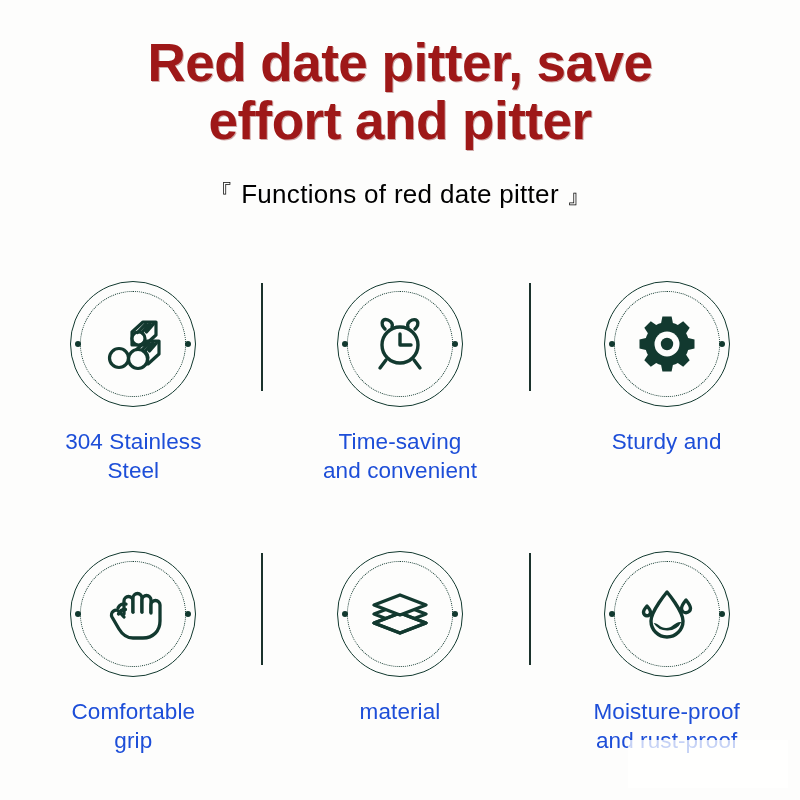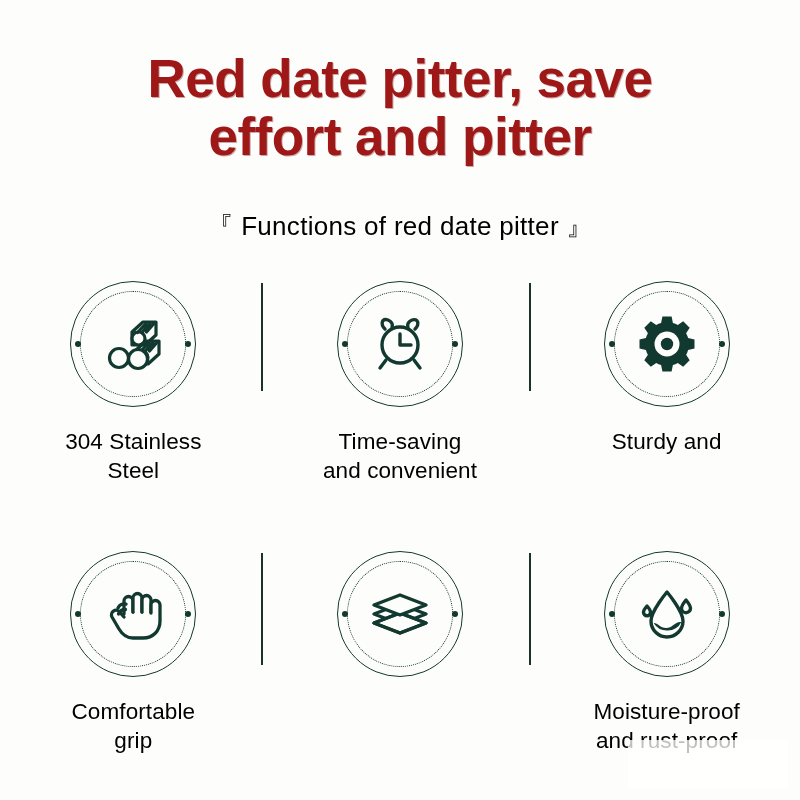--- a/index.html
+++ b/index.html
@@ -29,21 +29,21 @@
     left: 0;
     width: 800px;
     text-align: center;
   }
   .title {
     color: #9e1818;
     font-weight: bold;
     font-size: 53px;
     line-height: 1.10;
     letter-spacing: -0.5px;
-    margin: 16px;
+    margin: 0;
     padding: 0 60px;
     text-shadow: 1px 1px 0 rgba(120,12,12,0.35);
   }
   .title .line {
     display: block;
   }
   .subtitle {
     margin: 0;
     padding-top: 26px;
     color: #000000;
@@ -102,21 +102,21 @@
   .badge .side-dot.right { right: 4px; }
 
   .badge svg {
     position: relative;
     display: block;
   }
 
   .caption {
     margin-top: 20px;
     text-align: center;
-    color: #000000;
+    color: #1d4ed8;
     font-size: 22.5px;
     line-height: 1.30;
     letter-spacing: 0.1px;
   }
   .caption .cline { display: block; }
 
   
   .divider {
     position: absolute;
     width: 1.6px;
@@ -259,20 +259,21 @@
             <path d="M32 39 L6 29 L32 19 L58 29 Z"></path>
             <path d="M32 48 L6 38 L32 28 L58 38 Z"></path>
             <path d="M32 48 L6 38 L32 28 L58 38 Z" fill="none"></path>
           </g>
           <g stroke="#12392f" stroke-width="3.4" stroke-linejoin="round" stroke-linecap="round" fill="#fdfdfc">
             <path d="M32 30 L6 20 L32 10 L58 20 Z"></path>
           </g>
         </svg>
       </div>
       <div class="caption">
+        <span class="cline">material</span>
       </div>
     </div>
 
     <div class="cell">
       <div class="badge">
         <span class="dotted-ring"></span>
         <span class="side-dot left"></span>
         <span class="side-dot right"></span>
         <svg width="62" height="62" viewBox="0 0 62 62" fill="none">
           <g stroke="#12392f" stroke-width="3.4" stroke-linejoin="round" stroke-linecap="round">

